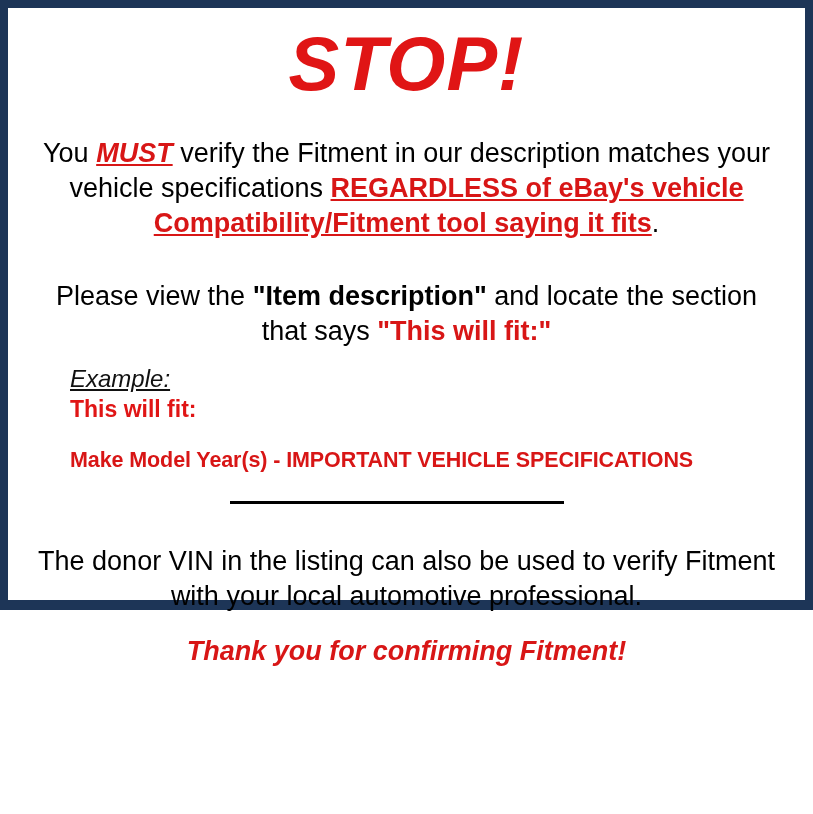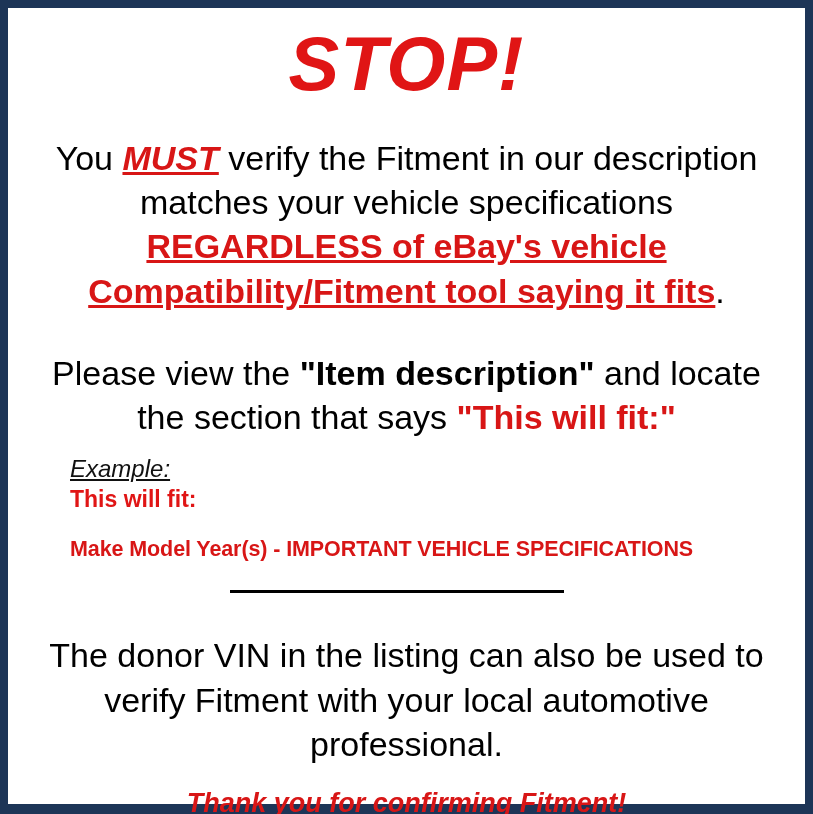--- a/index.html
+++ b/index.html
@@ -9,21 +9,21 @@
   }
   body {
     width: 813px;
     height: 814px;
     overflow: hidden;
     font-family: "Liberation Sans", sans-serif;
   }
   #notice-card {
     box-sizing: border-box;
     width: 813px;
-    height: 814px;
+    height: 610px;
     background: #ffffff;
     border: 8px solid #1d3557;
     border-bottom-width: 10px;
     padding: 4px 14px 0 14px;
     display: block;
   }
 
   
   #stop-title {
     text-align: center;
@@ -46,21 +46,21 @@
     text-underline-offset: 3px;
     margin: 28px 0 0 0;
     white-space: nowrap;
     letter-spacing: -0.2px;
   }
   #subtitle-line .it { font-style: italic; }
 
   
   .para {
     text-align: center;
-    font-size: 34px;
+    font-size: 27px;
     color: #000000;
     line-height: 1.30;
     margin: 0;
     padding: 0 10px;
   }
   .para b { font-weight: bold; }
   .emph-red-u {
     color: #d81616;
     font-weight: bold;
     font-style: italic;

